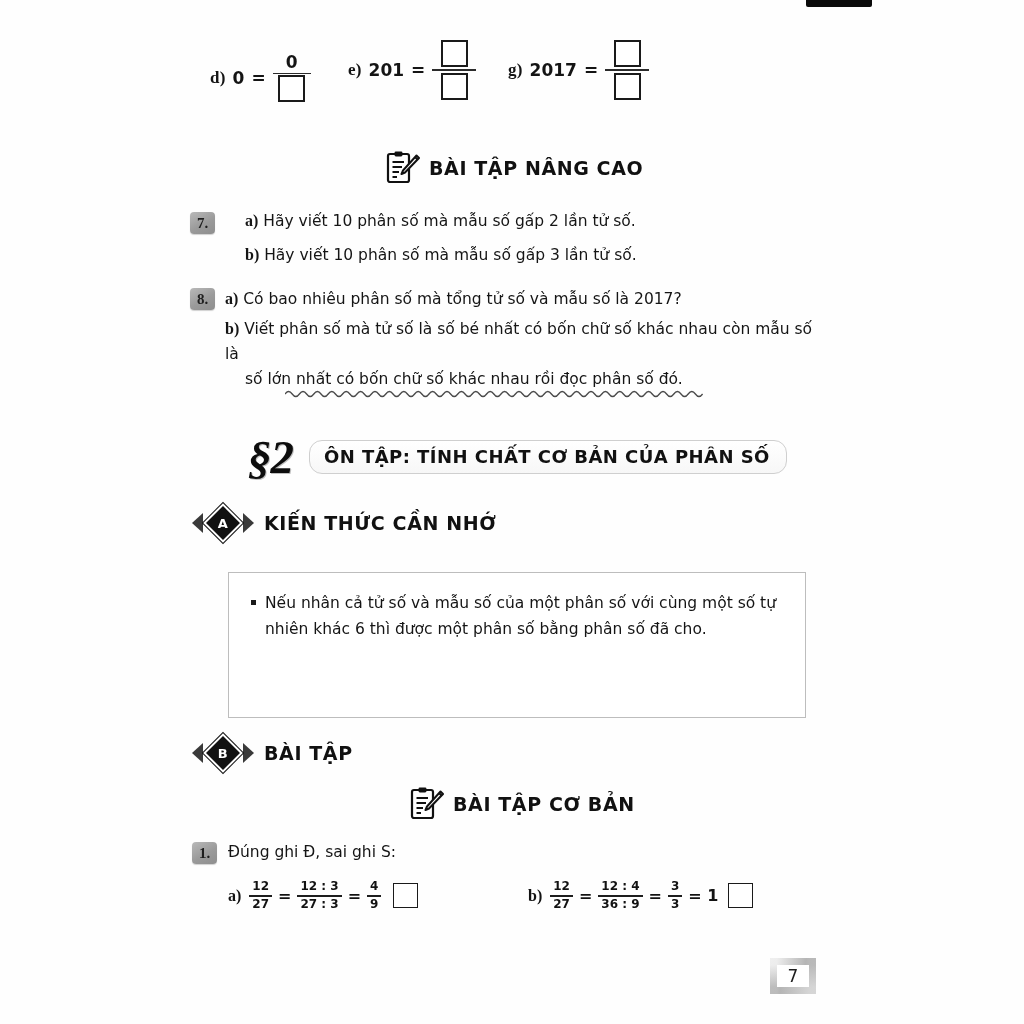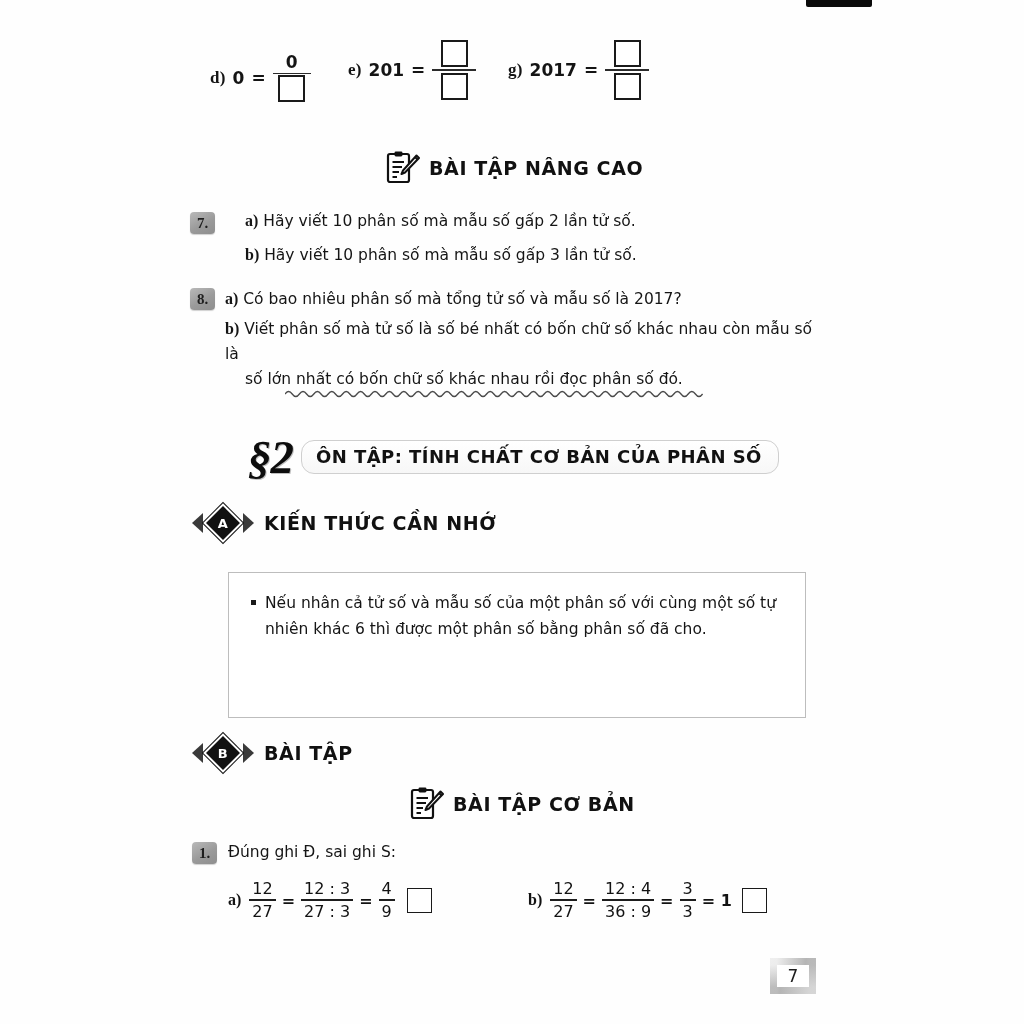--- a/index.html
+++ b/index.html
@@ -185,20 +185,21 @@
   }
   .sec-pill {
     border: 1.4px solid #cfcfcf;
     border-radius: 13px;
     padding: 6px 16px 7px 14px;
     background: linear-gradient(180deg,#ffffff 0%,#f7f7f7 100%);
     display: flex;
     align-items: center;
     height: 34px;
     box-sizing: border-box;
+    margin-left: 8px;
   }
   .sec-pill .t {
     font-family: "DejaVu Sans", sans-serif;
     font-weight: bold;
     font-size: 18px;
     letter-spacing: .45px;
     color: #111;
     white-space: nowrap;
   }
 
@@ -299,22 +300,22 @@
   }
   .sfrac {
     display: inline-flex;
     flex-direction: column;
     align-items: center;
     justify-content: center;
     line-height: 1.12;
   }
   .sfrac .n, .sfrac .d {
     padding: 0 3px;
-    font-size: 16px;
-    font-weight: 400;
+    font-size: 12px;
+    font-weight: 700;
     white-space: nowrap;
   }
   .sfrac .b {
     height: 1.6px;
     background: #1d1d1d;
     width: 100%;
     margin: 1.5px 0;
   }
 
   

